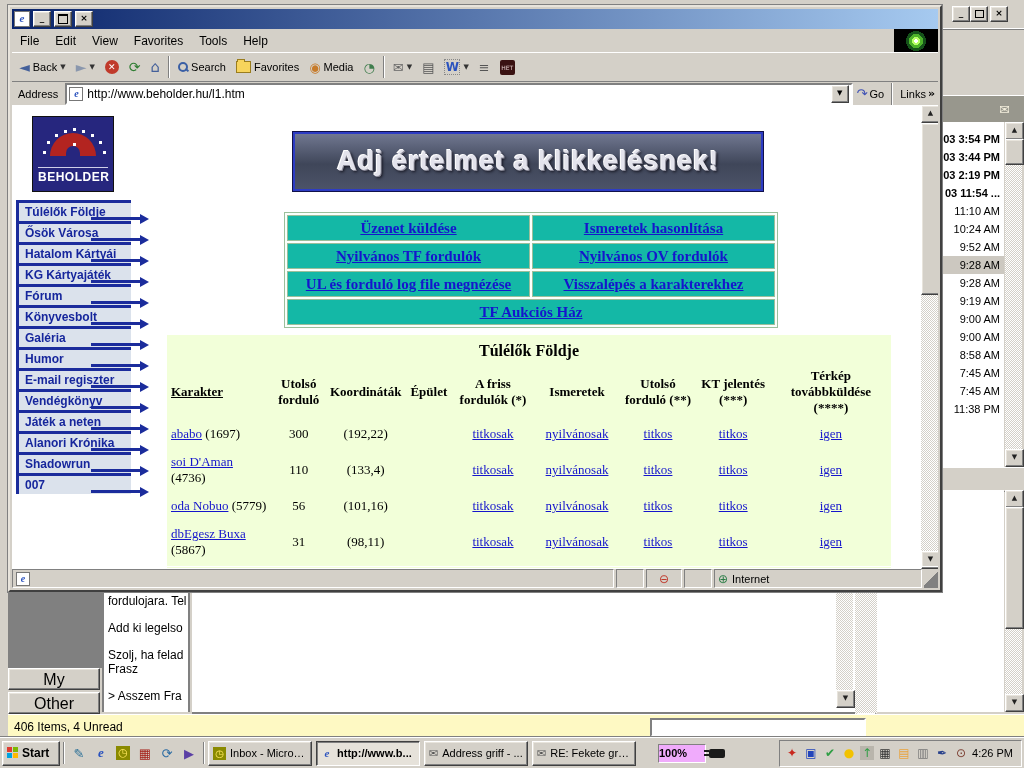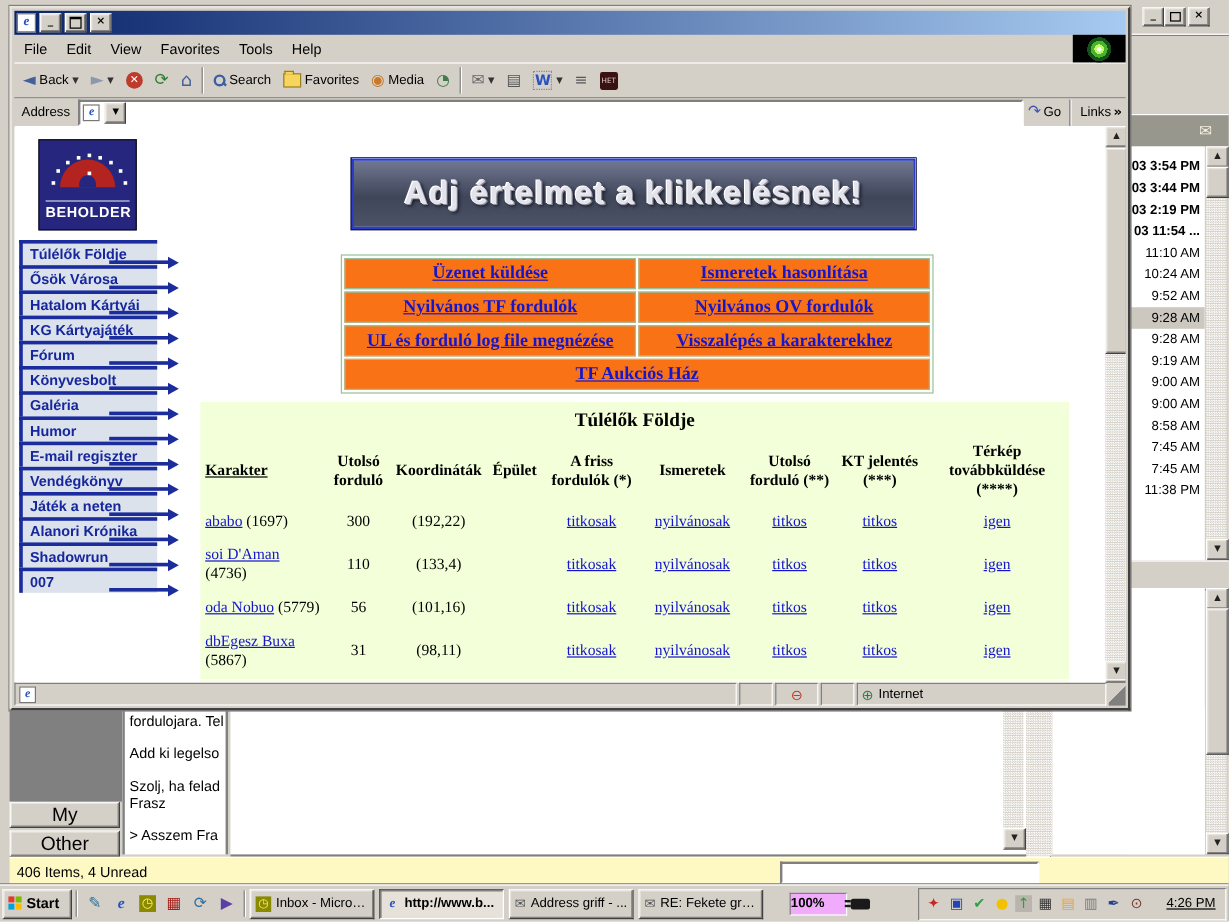--- a/index.html
+++ b/index.html
@@ -67,21 +67,21 @@
              padding:2px 0 3px 6px;font:bold 12px "Liberation Sans",sans-serif;color:#16269c;white-space:nowrap;}
   .menu-item::before{content:'';position:absolute;right:-10px;bottom:1px;width:50px;height:3px;background:#1b2c9c;}
   .menu-item::after{content:'';position:absolute;right:-18px;bottom:-3px;border-left:9px solid #1b2c9c;
                     border-top:5px solid transparent;border-bottom:5px solid transparent;}
   .banner{left:281px;top:27px;width:466px;height:55px;background:linear-gradient(#707790,#3f4659 55%,#4c5368);
           border:2px solid #2d3cc4;box-shadow:0 0 0 1px #11114a;display:flex;align-items:center;justify-content:center;}
   .banner span{font:bold 27px "Liberation Sans",sans-serif;color:#e3e3ec;letter-spacing:1px;
                text-shadow:-1px -1px 0 #ffffff,1px 1px 0 #8a8a98,2px 2px 3px #14141f;}
   .links-tbl{left:272px;top:107px;width:494px;border-collapse:separate;border-spacing:2px;background:#fbfffb;
              border:1px solid #9bbf9b;}
-  .links-tbl td{border:1px solid #9bbf9b;background:#f97316;text-align:center;height:22px;}
+  .links-tbl td{border:1px solid #9bbf9b;background:#14b8a6;text-align:center;height:22px;}
   .links-tbl a{font:bold 15px "Liberation Serif",serif;color:#1515cc;}
   .main-tbl-wrap{left:155px;top:230px;width:724px;background:#f2ffd9;padding-bottom:4px;}
   .mt-title{text-align:center;font:bold 16px "Liberation Serif",serif;padding:7px 0 4px;}
   .main-tbl{width:100%;border-collapse:collapse;font:13px "Liberation Serif",serif;}
   .main-tbl th{font:bold 13px "Liberation Serif",serif;text-align:center;vertical-align:middle;padding:4px 2px;}
   .main-tbl td{padding:6px 2px;text-align:center;vertical-align:middle;}
   .main-tbl td.cname{text-align:left;padding-left:4px;}
   .main-tbl a{color:#1515cc;}
   a{text-decoration:underline;}
 
@@ -123,21 +123,21 @@
         white-space:nowrap;overflow:hidden;}
   .task span{overflow:hidden;text-overflow:ellipsis;}
   .task.active{font-weight:bold;background:#e6e2da;}
   #battery{width:46px;height:17px;background:#f0abfc;border:1px solid;border-color:#808080 #fff #fff #808080;
            font:bold 11px "Liberation Sans",sans-serif;text-align:left;line-height:16px;margin-left:22px;}
   .plug{width:16px;height:9px;background:#1a1a1a;border-radius:2px;position:relative;margin:0 6px 0 3px;}
   .plug::before{content:'';position:absolute;left:-5px;top:1px;width:5px;height:2px;background:#1a1a1a;box-shadow:0 4px #1a1a1a;}
   #tray{margin-left:auto;height:25px;border:1px solid;border-color:#808080 #fff #fff #808080;
         display:flex;align-items:center;padding:0 8px 0 4px;gap:3px;}
   .ti{width:16px;height:16px;font-size:12px;line-height:16px;}
-  #clock{font-size:11px;margin-left:14px;text-decoration:underline;}
+  #clock{font-size:11px;}
 </style>
 </head>
 <body>
 
 <div class="abs ol" style="left:938px;top:0;width:86px;height:28px;background:#d4d0c8;">
   <span class="abs btn winbtn" style="left:14px;top:6px;">_</span>
   <span class="abs btn winbtn" style="left:32px;top:6px;">
       <i style="display:block;width:7px;height:6px;border:1px solid #000;margin:3px auto 0;"></i>
     </span>
   <span class="abs btn winbtn" style="left:52px;top:6px;">×</span>
@@ -278,20 +278,21 @@
     </span>
     <span class="tbtn">
       <span class="glyph" style="width:15px;height:15px;background:#3a1212;color:#e0c9c9;font-size:6px;line-height:15px;border-radius:2px;">HET</span>
     </span>
   </div>
 
   <div class="addressbar">
     <span class="lbl">Address</span>
     <span class="addr-input sunken">
       <span class="doc-ico" style="width:12px;height:12px;line-height:11px;font-size:10px;">e</span>
+      <span class="val">http://www.beholder.hu/l1.htm</span>
       <span class="btn addr-drop glyph">▼</span>
     </span>
     <span class="golinks">
       <span class="glyph" style="color:#3f51b5;font-size:13px;">↷</span>
       <span>Go</span>
     </span>
     <span class="vsep"></span>
     <span class="golinks">
       <span>Links</span>
       <span class="glyph" style="font-weight:bold;">»</span>

